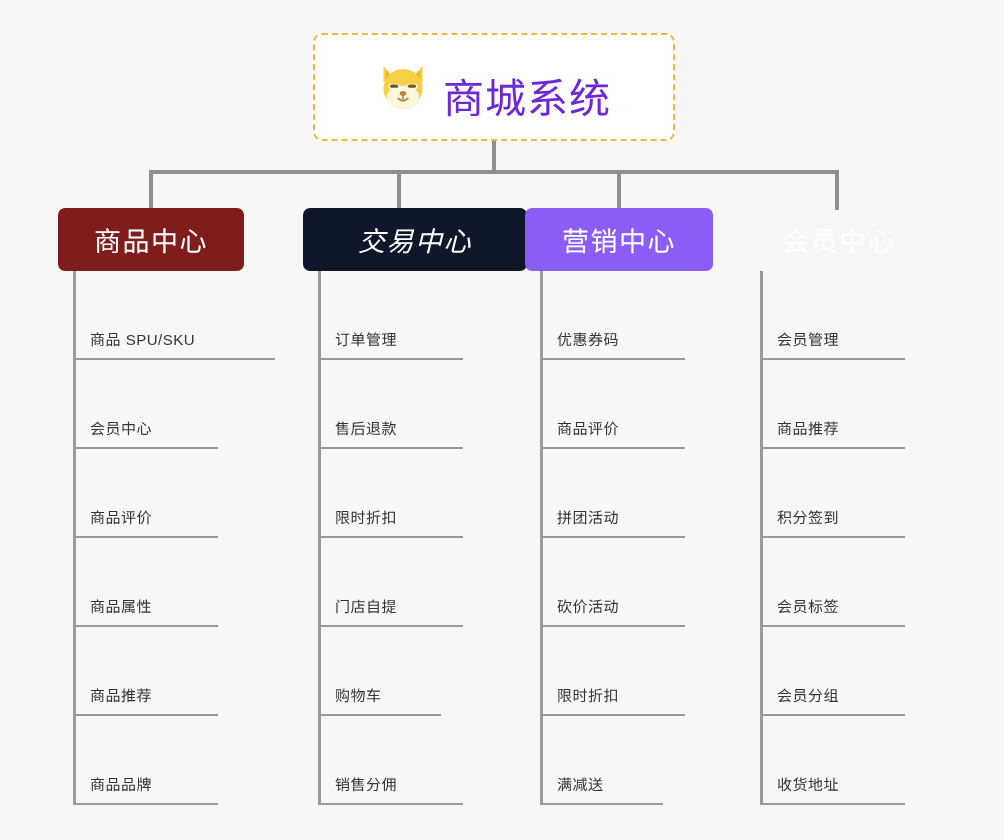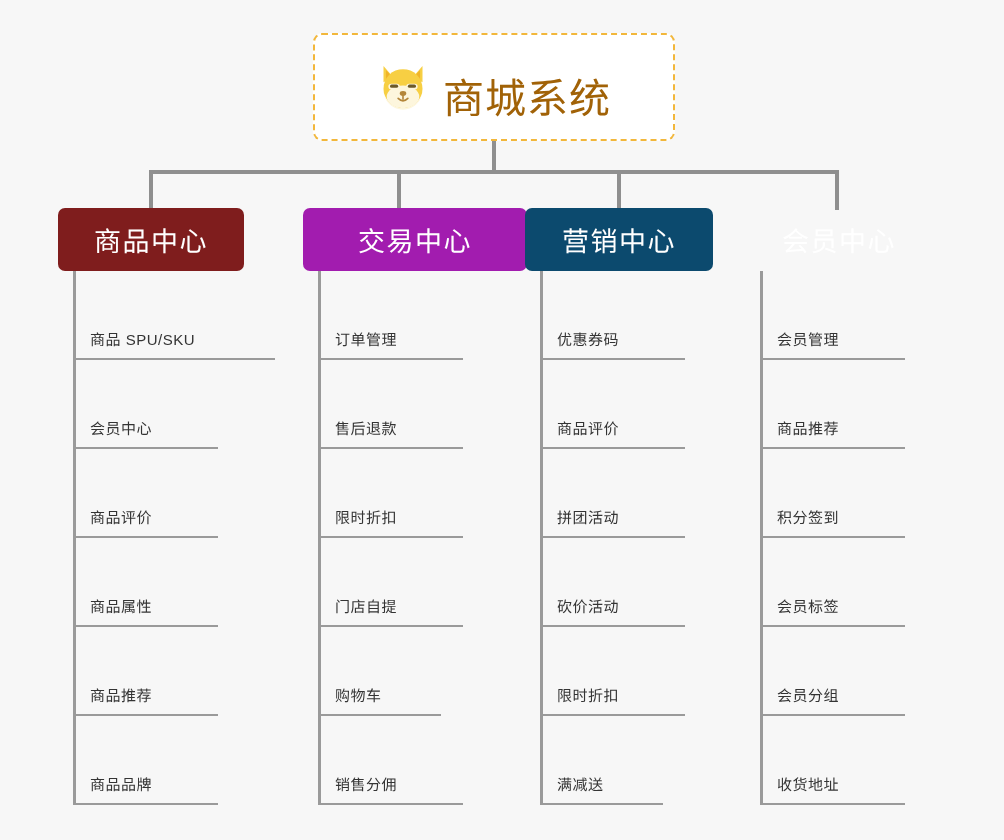--- a/index.html
+++ b/index.html
@@ -135,21 +135,21 @@
         <ellipse cx="32" cy="44" rx="20" ry="14" fill="#fdf6dd"></ellipse>
         <rect x="14" y="28" width="14" height="7" rx="3.5" fill="#fdf6dd"></rect>
         <rect x="36" y="28" width="14" height="7" rx="3.5" fill="#fdf6dd"></rect>
         <rect x="16" y="29" width="10" height="4" rx="2" fill="#6b5a2a"></rect>
         <rect x="38" y="29" width="10" height="4" rx="2" fill="#6b5a2a"></rect>
         <ellipse cx="32" cy="40" rx="4" ry="3" fill="#b4863a"></ellipse>
         <path d="M26 46 q6 6 12 0" stroke="#b4863a" stroke-width="2" fill="none" stroke-linecap="round"></path>
         <path d="M32 43 L32 47" stroke="#b4863a" stroke-width="2" stroke-linecap="round"></path>
       </svg>
     </span>
-    <span class="root-title" style="color: #a16207; margin-top: 25px;">商城系统</span>
+    <span class="root-title" style="color: #6d28d9; margin-top: 25px;">商城系统</span>
   </div>
 
   <div class="conn conn-v" style="left: 492px; top: 141px; height: 32px; background: rgb(143, 143, 143);"></div>
   <div class="conn conn-h" style="left: 149px; top: 170px; width: 690px; background: rgb(143, 143, 143);"></div>
   <div class="conn conn-v" style="left: 149px; top: 170px; height: 40px; background: rgb(143, 143, 143);"></div>
   <div class="conn conn-v" style="left: 397px; top: 170px; height: 40px; background: rgb(143, 143, 143);"></div>
   <div class="conn conn-v" style="left: 617px; top: 170px; height: 40px; background: rgb(143, 143, 143);"></div>
   <div class="conn conn-v" style="left: 835px; top: 170px; height: 40px; background: rgb(143, 143, 143);"></div>
 
   <div id="columns-host">
@@ -179,21 +179,21 @@
             <span class="leaf-label">商品推荐</span>
             <span class="leaf-underline" style="width: 145px;"></span>
           </div>
           <div class="leaf">
             <span class="leaf-label">商品品牌</span>
             <span class="leaf-underline" style="width: 145px;"></span>
           </div>
         </div>
       </div>
       <div class="column" style="left: 303px;">
-        <div class="cat-header" style="width: 224px; background: #a21caf;">
+        <div class="cat-header" style="width: 224px; background: #0f172a; font-style: italic;">
           <span>交易中心</span>
         </div>
         <div class="trunk" style="left: 15px; top: 63px; height: 534px;"></div>
         <div class="leaf-list">
           <div class="leaf">
             <span class="leaf-label">订单管理</span>
             <span class="leaf-underline" style="width: 145px;"></span>
           </div>
           <div class="leaf">
             <span class="leaf-label">售后退款</span>
@@ -211,21 +211,21 @@
             <span class="leaf-label">购物车</span>
             <span class="leaf-underline" style="width: 123px;"></span>
           </div>
           <div class="leaf">
             <span class="leaf-label">销售分佣</span>
             <span class="leaf-underline" style="width: 145px;"></span>
           </div>
         </div>
       </div>
       <div class="column" style="left: 525px;">
-        <div class="cat-header" style="width: 188px; background: #0c4a6e;">
+        <div class="cat-header" style="width: 188px; background: #8b5cf6;">
           <span>营销中心</span>
         </div>
         <div class="trunk" style="left: 15px; top: 63px; height: 534px;"></div>
         <div class="leaf-list">
           <div class="leaf">
             <span class="leaf-label">优惠券码</span>
             <span class="leaf-underline" style="width: 145px;"></span>
           </div>
           <div class="leaf">
             <span class="leaf-label">商品评价</span>

